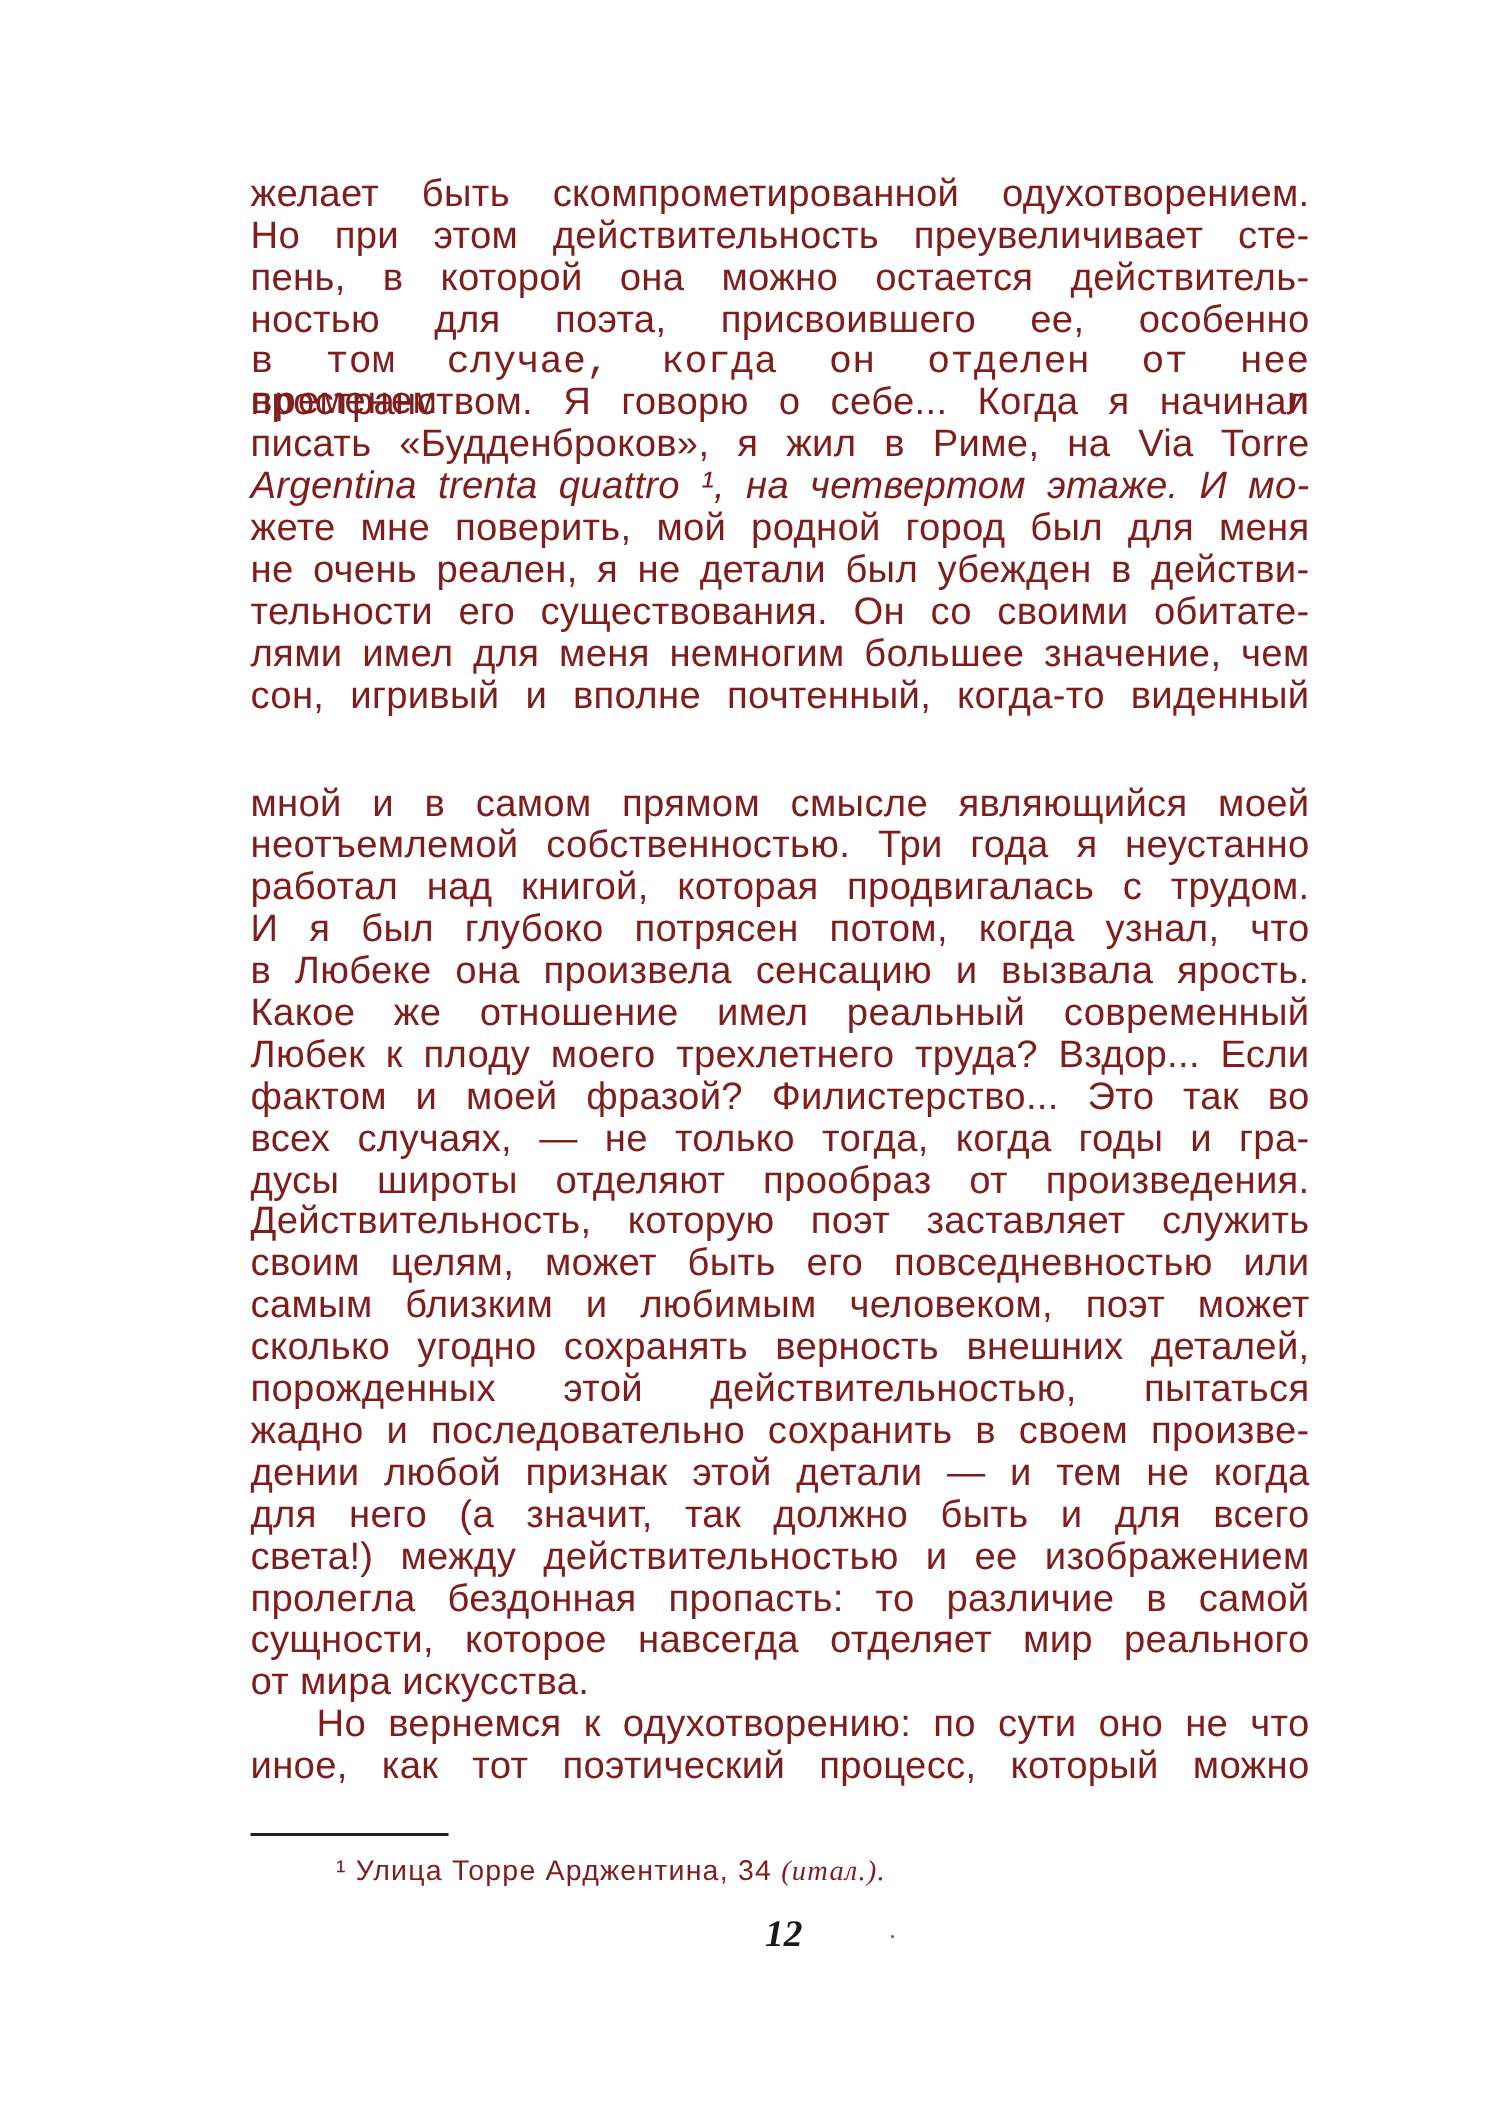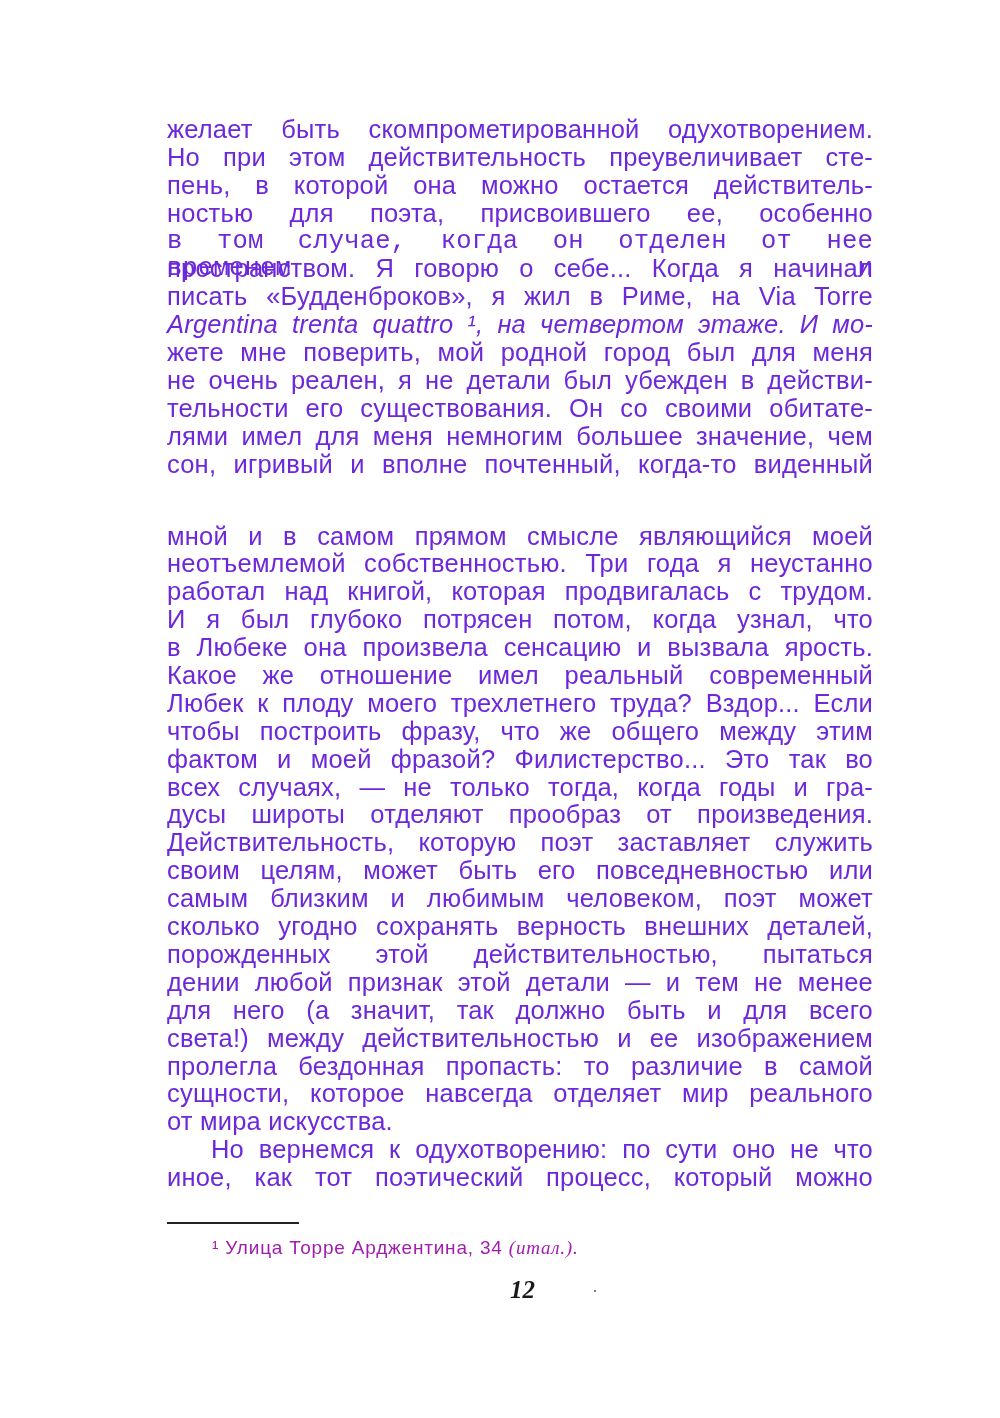--- a/index.html
+++ b/index.html
@@ -1,25 +1,25 @@
 <!DOCTYPE html>
 <html><head>
 <meta charset="utf-8">
 <style>
   html, body { margin: 0; padding: 0; background: #ffffff; }
   body { width: 1000px; height: 1418px; position: relative; overflow: hidden; }
-  .page { position: absolute; left: 167px; top: 116px; width: 706px; color: #6d28d9;
+  .page { position: absolute; left: 167px; top: 116px; width: 706px; color: #7f1d1d;
           font-family: "Liberation Serif", "DejaVu Serif", serif; }
   .line { font-size: 25.5px; line-height: 27.9px; height: 27.9px; text-align: justify;
           text-align-last: justify; white-space: nowrap; overflow: visible; letter-spacing: 0.2px;
           font-family: "Liberation Sans Narrow", "Liberation Sans", sans-serif; transform-origin: left; }
   .line.last { text-align-last: left; }
   .line.indent { padding-left: 44px; }
   .rule { position: absolute; left: 167px; top: 1222px; width: 132px; height: 2px; background: #222; }
-  .footnote { position: absolute; left: 212px; top: 1237px; font-size: 19px; color: #a21caf;
+  .footnote { position: absolute; left: 224px; top: 1237px; font-size: 19px; color: #7f1d1d;
               font-family: "Liberation Sans", sans-serif; letter-spacing: 0.8px; }
   .footnote i { font-family: "Liberation Serif", serif; }
   .pagenum { position: absolute; left: 510px; top: 1276px; font-size: 25px; font-weight: bold; font-style: italic;
              font-family: "Liberation Serif", serif; color: #1a1a1a; }
   .speck { position: absolute; left: 594px; top: 1290px; width: 2px; height: 2px; background: #555; border-radius: 50%; }
 </style>
 </head>
 <body>
 
 <div class="page">
@@ -36,30 +36,30 @@
   <div class="line" style="white-space: normal;">тельности его существования. Он со своими обитате-</div>
   <div class="line" style="white-space: normal;">лями имел для меня немногим большее значение, чем</div>
   <div class="line" style="white-space: normal;">сон, игривый и вполне почтенный, когда-то виденный</div>
   <div class="line" style="white-space: normal; margin-top: 44px;">мной и в самом прямом смысле являющийся моей</div>
   <div class="line" style="white-space: normal;">неотъемлемой собственностью. Три года я неустанно</div>
   <div class="line" style="white-space: normal;">работал над книгой, которая продвигалась с трудом.</div>
   <div class="line" style="white-space: normal;">И я был глубоко потрясен потом, когда узнал, что</div>
   <div class="line" style="white-space: normal;">в Любеке она произвела сенсацию и вызвала ярость.</div>
   <div class="line" style="white-space: normal;">Какое же отношение имел реальный современный</div>
   <div class="line" style="white-space: normal;">Любек к плоду моего трехлетнего труда? Вздор... Если</div>
-  <div class="line" style="white-space: normal;">чтобы построить фразу, что же общего между этим</div>
   <div class="line" style="white-space: normal;">фактом и моей фразой? Филистерство... Это так во</div>
   <div class="line" style="white-space: normal;">всех случаях, — не только тогда, когда годы и гра-</div>
   <div class="line" style="white-space: normal;">дусы широты отделяют прообраз от произведения.</div>
   <div class="line" style="white-space: normal;">Действительность, которую поэт заставляет служить</div>
   <div class="line" style="white-space: normal;">своим целям, может быть его повседневностью или</div>
   <div class="line" style="white-space: normal;">самым близким и любимым человеком, поэт может</div>
   <div class="line" style="white-space: normal;">сколько угодно сохранять верность внешних деталей,</div>
   <div class="line" style="white-space: normal;">порожденных этой действительностью, пытаться</div>
-  <div class="line" style="white-space: normal;">дении любой признак этой детали — и тем не менее</div>
+  <div class="line" style="white-space: normal;">жадно и последовательно сохранить в своем произве-</div>
+  <div class="line" style="white-space: normal;">дении любой признак этой детали — и тем не когда</div>
   <div class="line" style="white-space: normal;">для него (а значит, так должно быть и для всего</div>
   <div class="line" style="white-space: normal;">света!) между действительностью и ее изображением</div>
   <div class="line" style="white-space: normal;">пролегла бездонная пропасть: то различие в самой</div>
   <div class="line" style="white-space: normal;">сущности, которое навсегда отделяет мир реального</div>
   <div class="line last" style="white-space: normal;">от мира искусства.</div>
   <div class="line indent" style="white-space: normal;">Но вернемся к одухотворению: по сути оно не что</div>
   <div class="line" style="white-space: normal;">иное, как тот поэтический процесс, который можно</div>
 </div>
 
 <div class="rule"></div>

